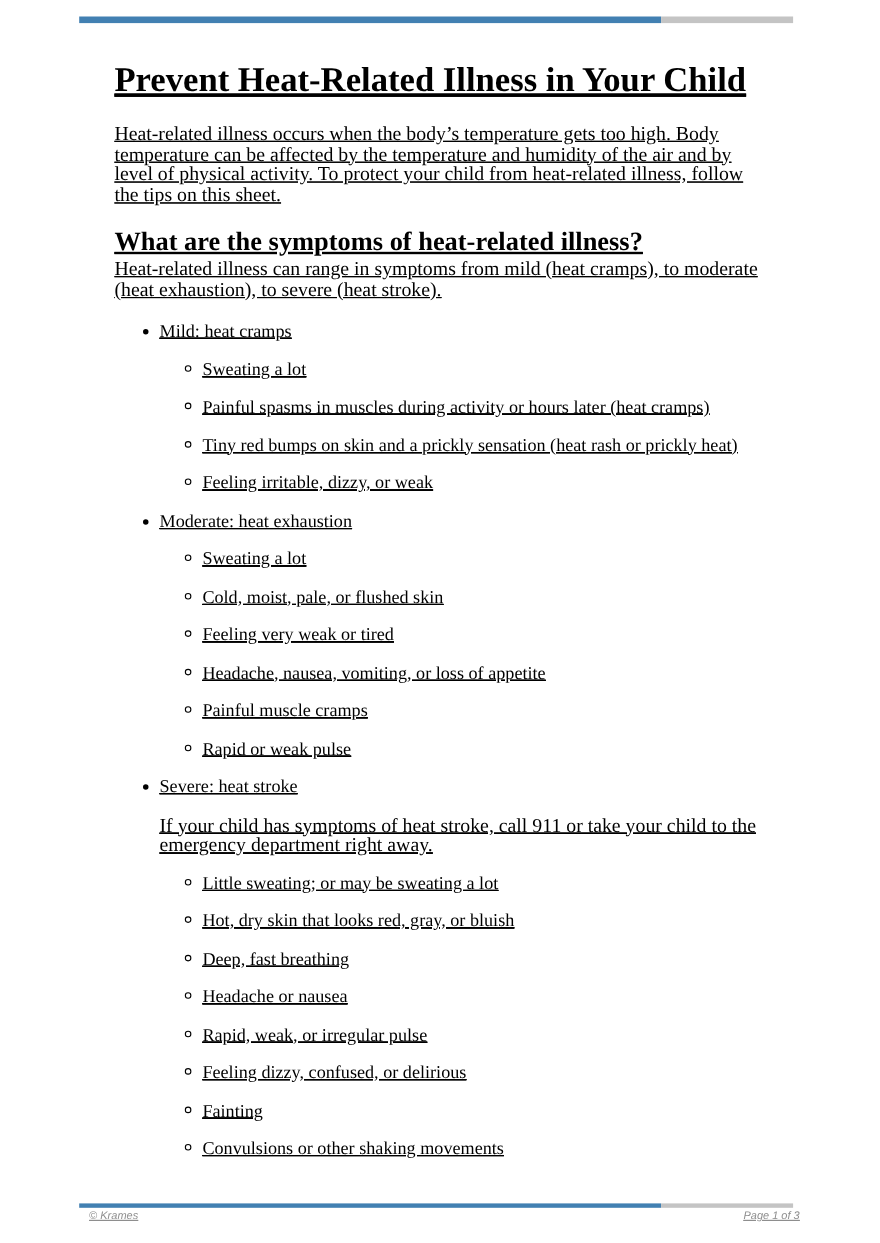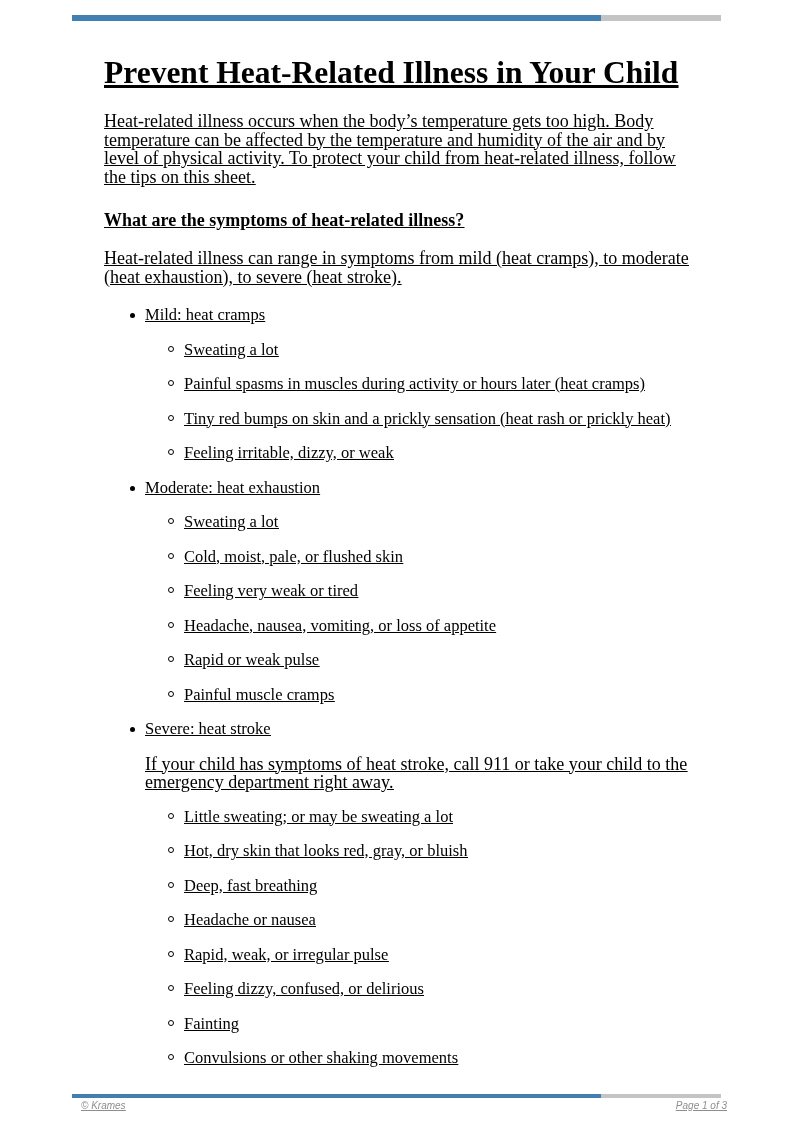--- a/index.html
+++ b/index.html
@@ -33,25 +33,25 @@
     font-weight: bold;
     white-space: nowrap;
   }
   p.body-text {
     font-size: 18px;
     line-height: 18.5px;
   }
   .intro { margin-top: 19px; }
   h2.section-heading {
     margin-top: 19px;
-    font-size: 18px;
+    font-size: 24px;
     line-height: 30px;
     font-weight: bold;
   }
-  .section-lead { margin-top: 14px; }
+  .section-lead { }
 
   
   ul.l1 {
     list-style: none;
     margin: 20px 0 0 41px;
     font-size: 16.5px;
     line-height: 18.5px;
   }
   ul.l1 > li { position: relative; }
   ul.l1 > li + li { margin-top: 16px; }
@@ -130,22 +130,22 @@
       </ul>
     </li>
 
     <li>
       <span class="bullet-label">Moderate: heat exhaustion</span>
       <ul class="l2">
         <li>Sweating a lot</li>
         <li>Cold, moist, pale, or flushed skin</li>
         <li>Feeling very weak or tired</li>
         <li>Headache, nausea, vomiting, or loss of appetite</li>
+        <li>Painful muscle cramps</li>
         <li>Rapid or weak pulse</li>
-        <li>Painful muscle cramps</li>
       </ul>
     </li>
 
     <li>
       <span class="bullet-label">Severe: heat stroke</span>
       <p class="body-text level-note">If your child has symptoms of heat stroke, call 911 or take your child to the emergency department right away.</p>
       <ul class="l2">
         <li>Little sweating; or may be sweating a lot</li>
         <li>Hot, dry skin that looks red, gray, or bluish</li>
         <li>Deep, fast breathing</li>

